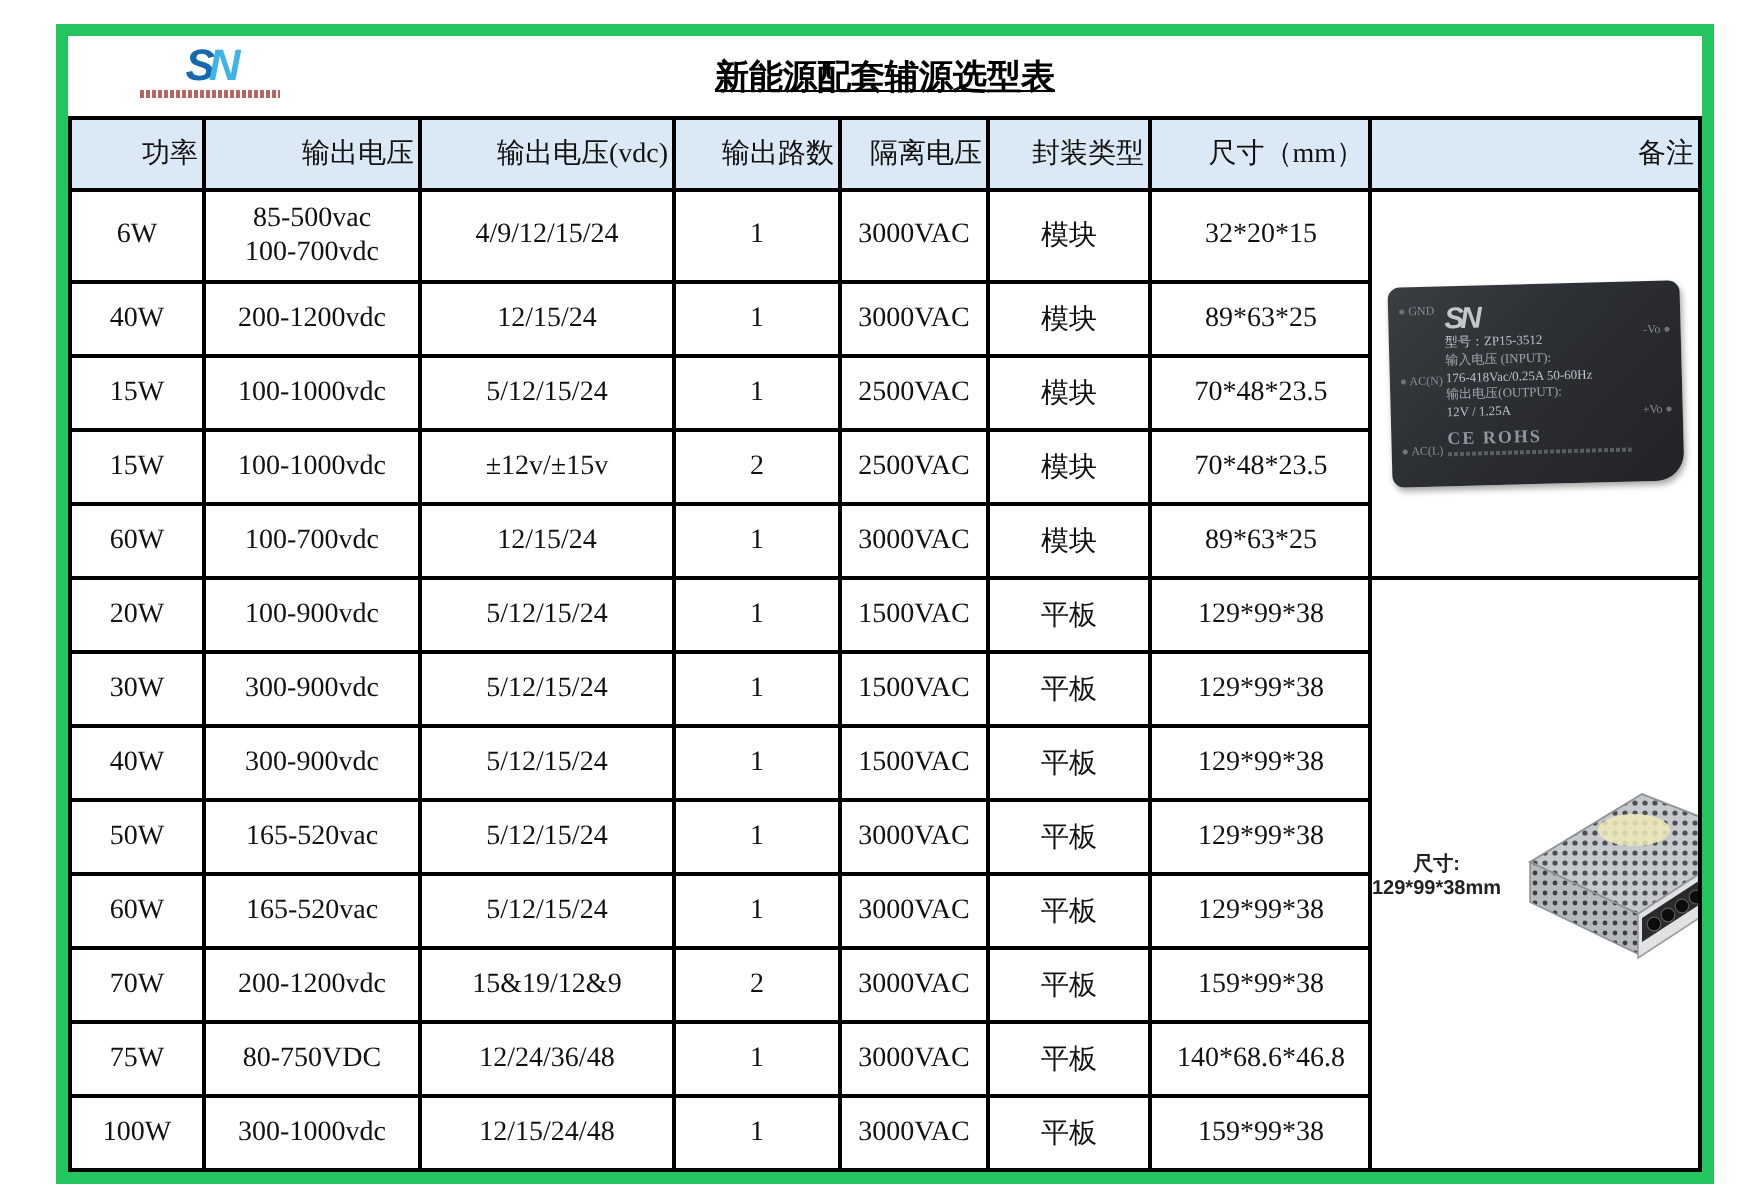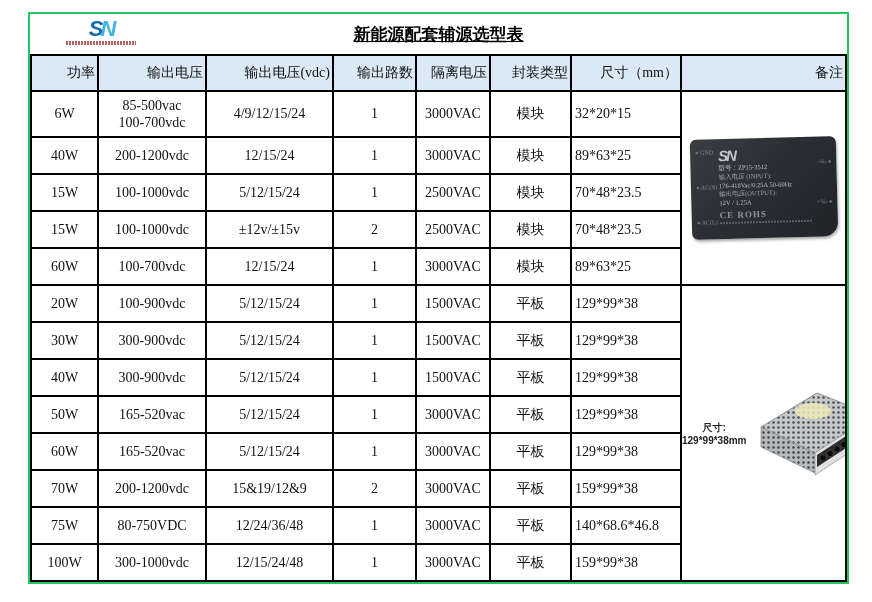--- a/index.html
+++ b/index.html
@@ -1,34 +1,34 @@
 <!DOCTYPE html>
 <html><head>
 <meta charset="utf-8">
 <style>
   html,body{margin:0;padding:0;}
   body{font-family:"Liberation Serif","DejaVu Serif",serif;background:#ffffff;}
   .page{position:relative;width:872px;height:602px;background:#ffffff;overflow:hidden;}
-  .sheet{position:absolute;left:28px;top:12px;width:817px;border:2px solid #22c55e;background:#fff;}
+  .sheet{position:absolute;left:28px;top:12px;width:817px;border:6px solid #22c55e;background:#fff;}
   .title-row{position:relative;height:40px;display:flex;align-items:center;justify-content:center;}
   .logo{position:absolute;left:26px;top:4px;width:90px;text-align:center;line-height:1;}
   .logo-letters{font-family:"Liberation Sans",sans-serif;font-style:italic;font-weight:800;font-size:22px;letter-spacing:-3px;}
   .logo-s{color:#1569ae;}
   .logo-n{color:#3fb3e8;}
   .logo-sub{margin:1px auto 0;width:70px;height:4px;
     background:repeating-linear-gradient(90deg,#a33c3c 0 2px,transparent 2px 3px);opacity:.8;}
   .page-title{font-size:17px;font-weight:bold;color:#000;text-decoration:underline;}
   table{border-collapse:collapse;width:100%;table-layout:fixed;}
   td,th{border:2px solid #000;text-align:center;font-size:14px;font-weight:normal;color:#111;
     padding:0 2px;overflow:hidden;}
   thead th{background:#dbe8f5;height:34px;text-align:right;}
   tbody td{background:#fff;}
   tr.r0 td{height:44px;}
   tr.rn td{height:35px;}
-  td.size-cell{text-align:left;padding-left:3px;border-radius:11px;}
+  td.size-cell{text-align:center;padding-left:3px;border-radius:11px;}
   td.input-cell{white-space:pre-line;line-height:1.25;}
   td.remark-cell{vertical-align:middle;padding:0;}
   
   .module-photo{position:relative;width:146px;height:100px;margin:0 auto;
     background:linear-gradient(135deg,#3a3d42 0%,#2b2e33 45%,#212327 100%);
     border-radius:6px 6px 14px 6px;transform:rotate(-1.5deg);
     box-shadow:1px 2px 3px rgba(0,0,0,.35);color:#a7adb4;text-align:left;}
   .module-inner{position:absolute;left:28px;top:8px;width:100px;}
   .module-logo{font-family:"Liberation Sans",sans-serif;font-style:italic;font-weight:800;
     font-size:15px;letter-spacing:-2px;color:#c2c7cc;}

